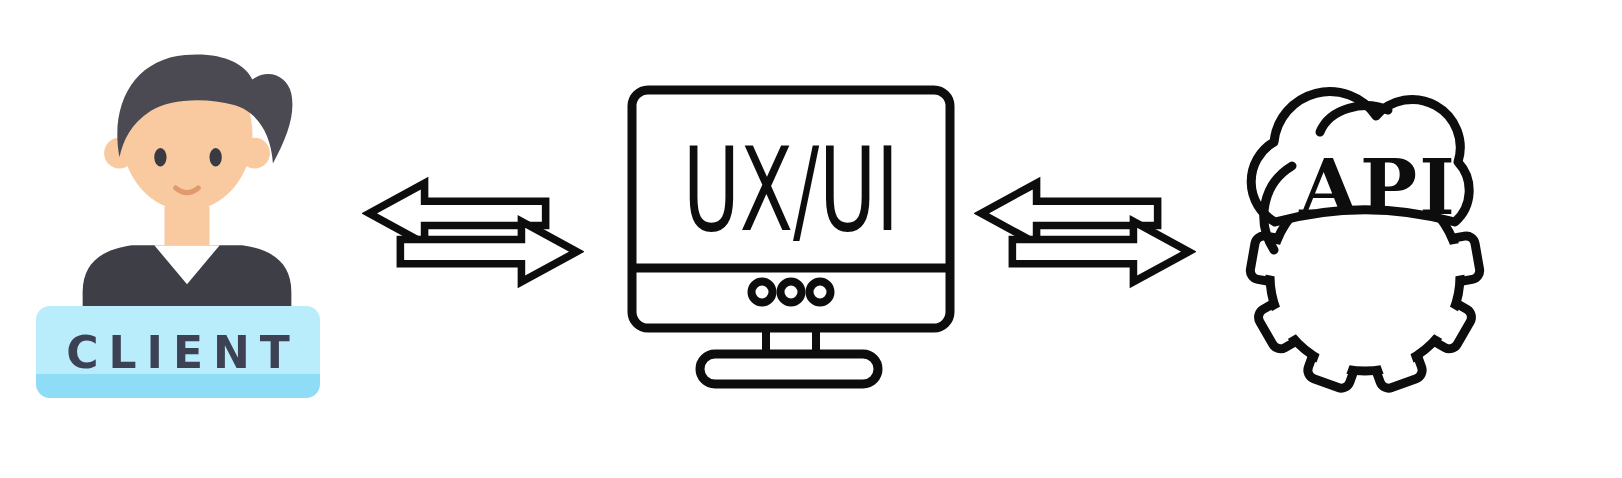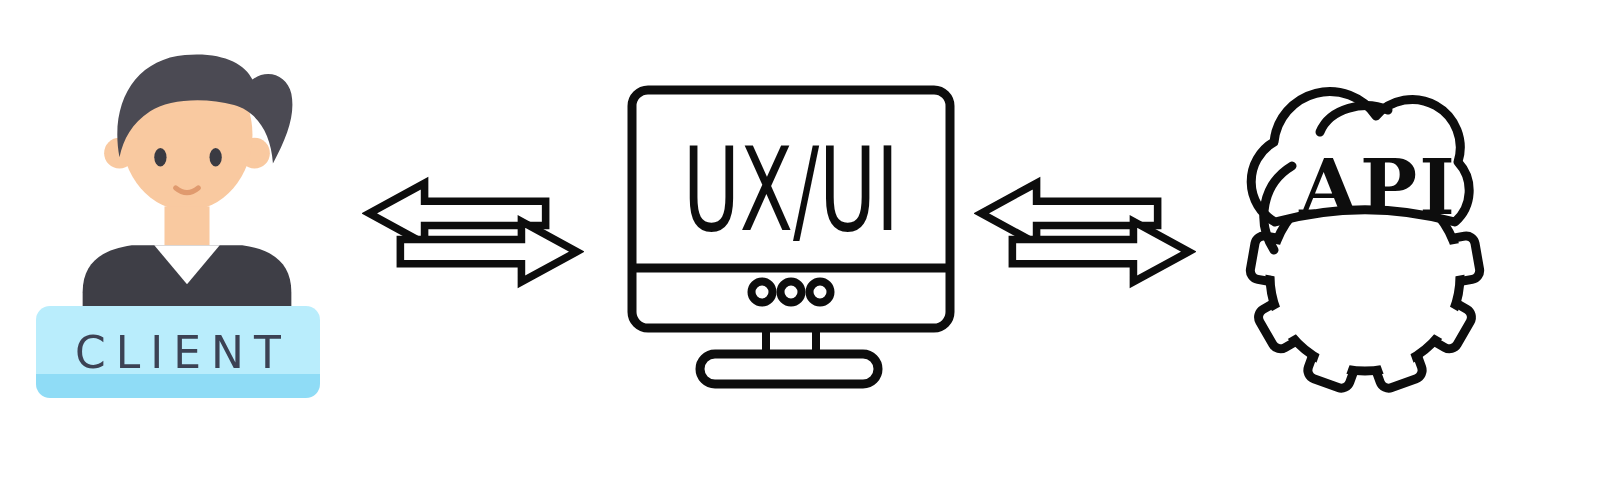--- a/index.html
+++ b/index.html
@@ -32,21 +32,21 @@
   .client-node{left:36px;top:12px;width:284px;height:404px;}
   .person-svg{left:18px;top:0;width:266px;}
   .client-badge{
     left:0;right:0;top:294px;height:92px;
     border-radius:14px;
     background:linear-gradient(180deg,var(--badge-bg,#b9edfc) 0%,var(--badge-bg,#b9edfc) 74%,var(--badge-shadow,#8fdcf6) 74%);
     display:flex;align-items:center;justify-content:center;
   }
   .client-badge span{
     color:var(--badge-text,#3c4254);
-    font-size:44px;font-weight:400;letter-spacing:10px;
+    font-size:44px;font-weight:700;letter-spacing:10px;
     transform:translateX(5px); 
   }
 
   .arrow1{left:362px;top:176px;width:222px;height:113px;}
   .arrow2{left:974px;top:176px;width:222px;height:113px;}
   .monitor-svg{left:626px;top:84px;width:330px;height:310px;}
   .cloudgear-svg{left:1208px;top:58px;width:310px;height:340px;}
 
   text.ui-label{
     font-family:"DejaVu Sans","Liberation Sans",sans-serif;

